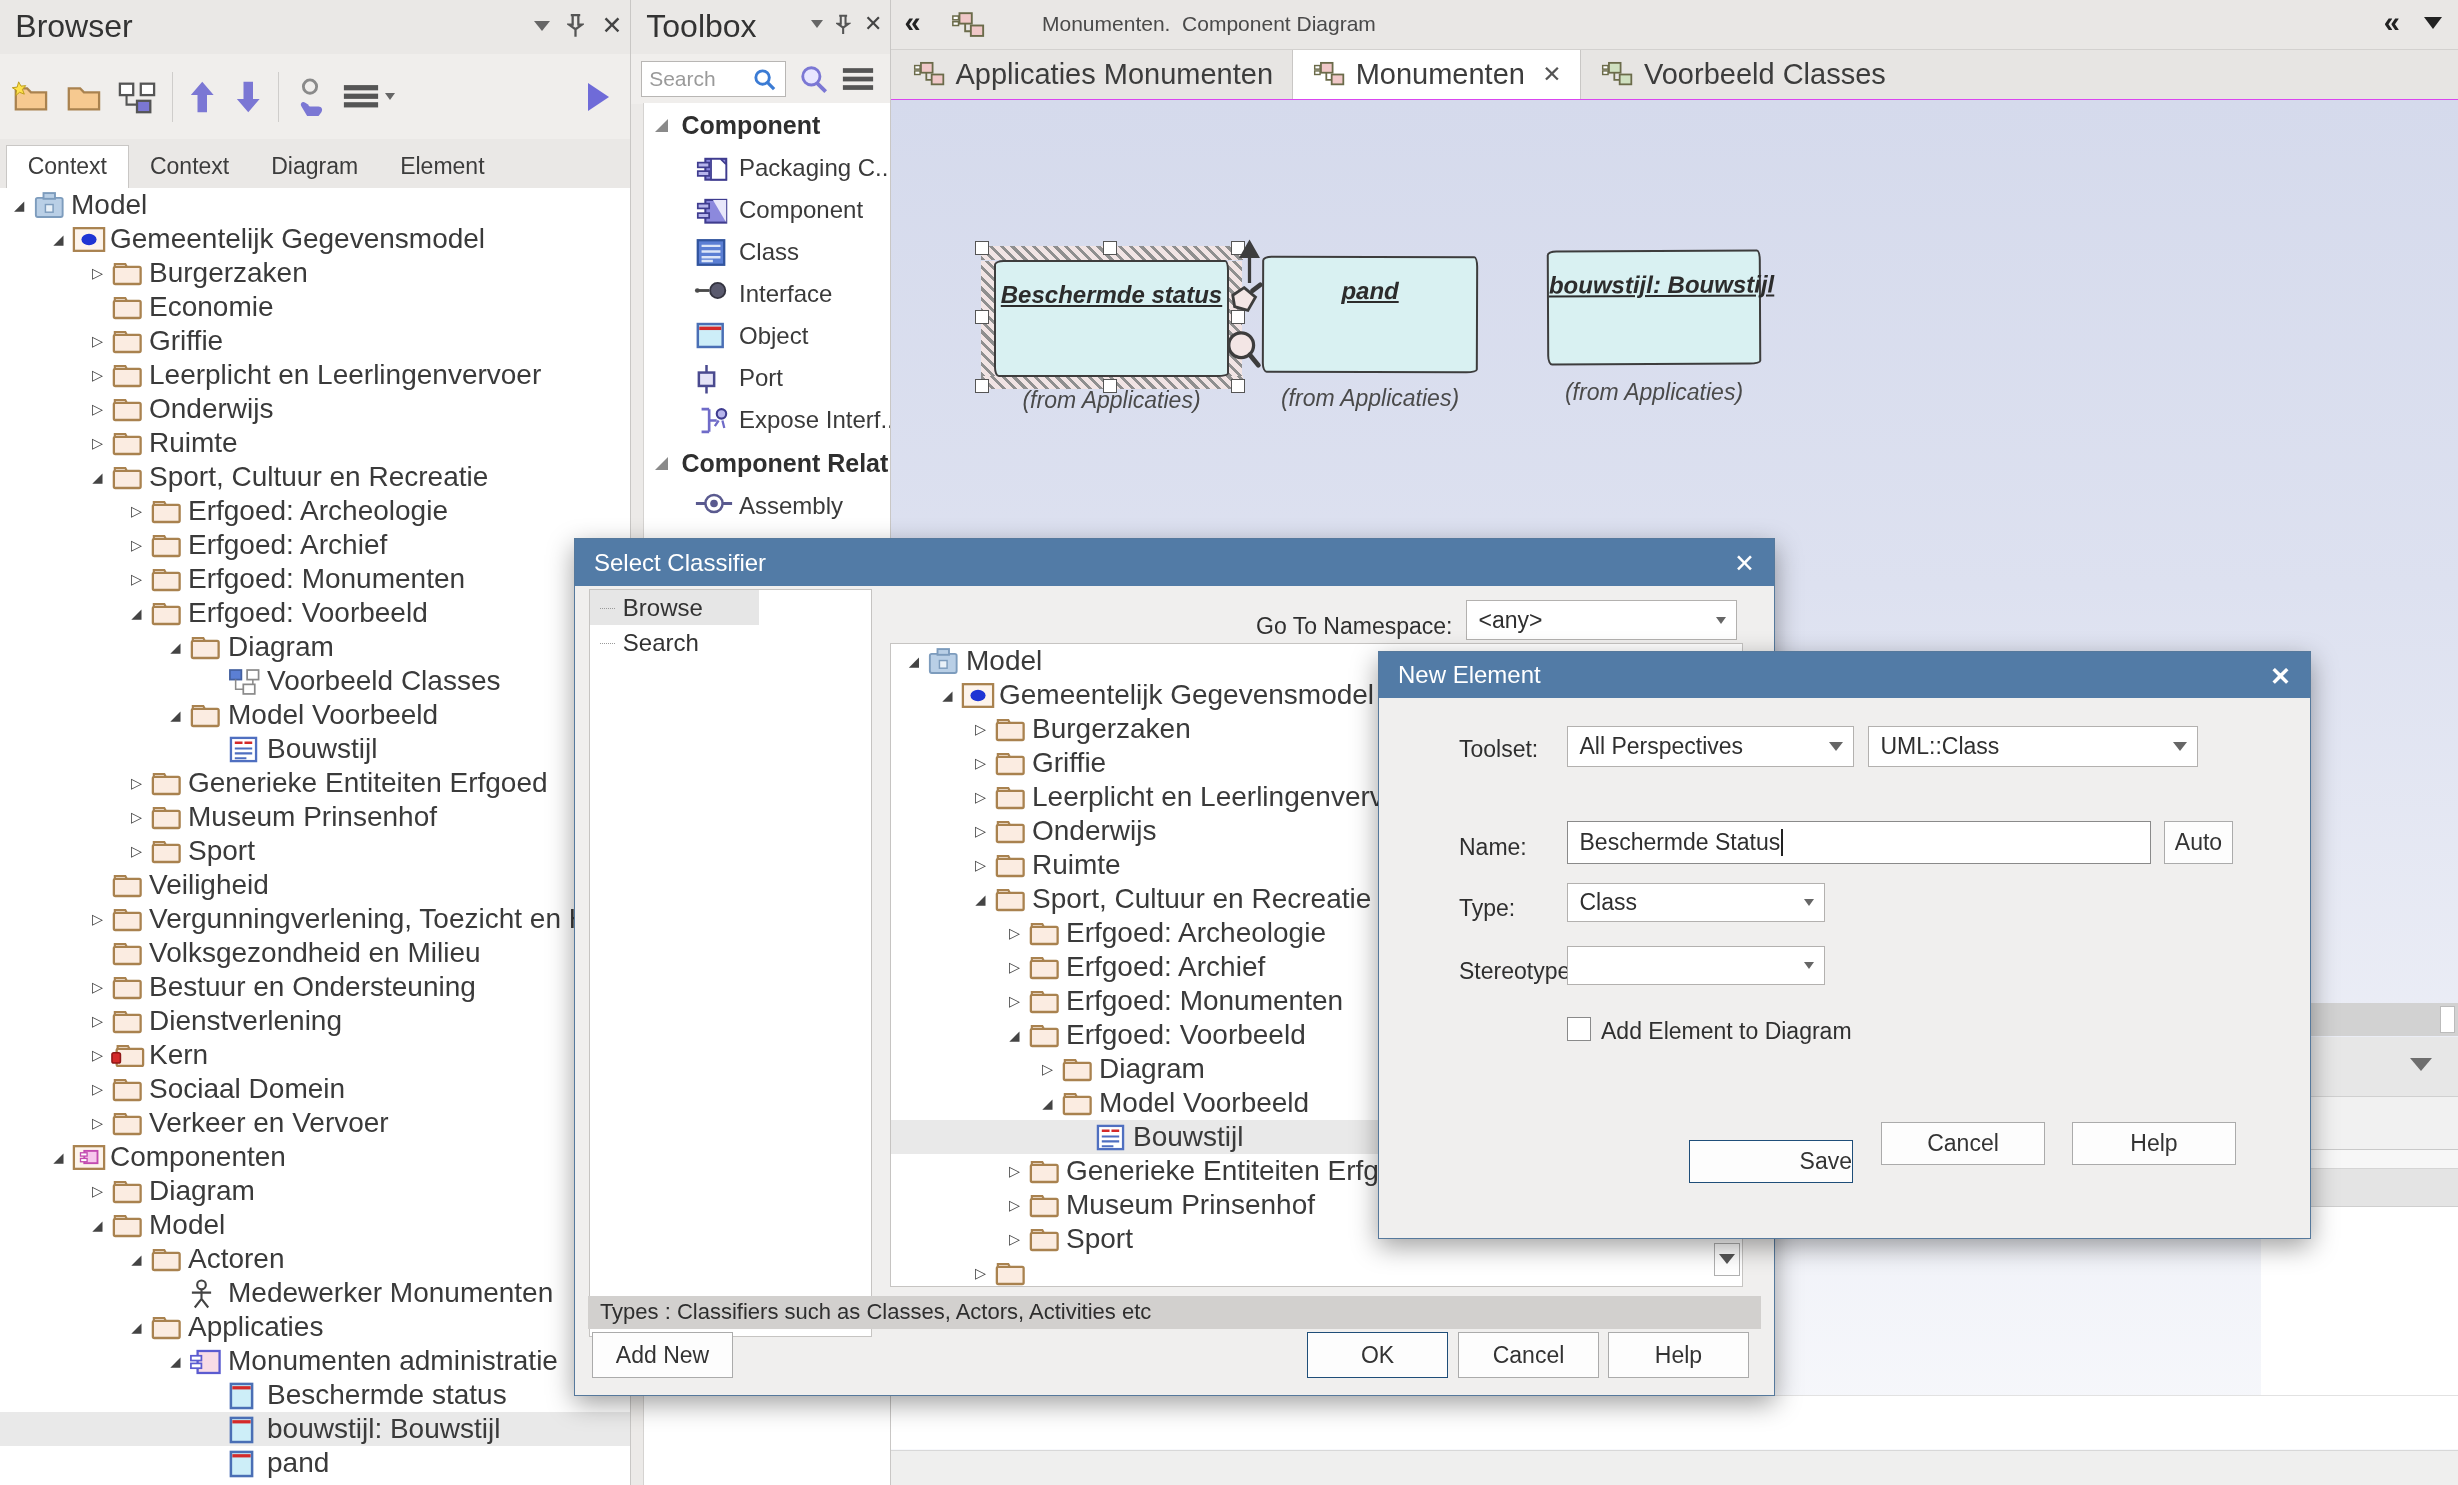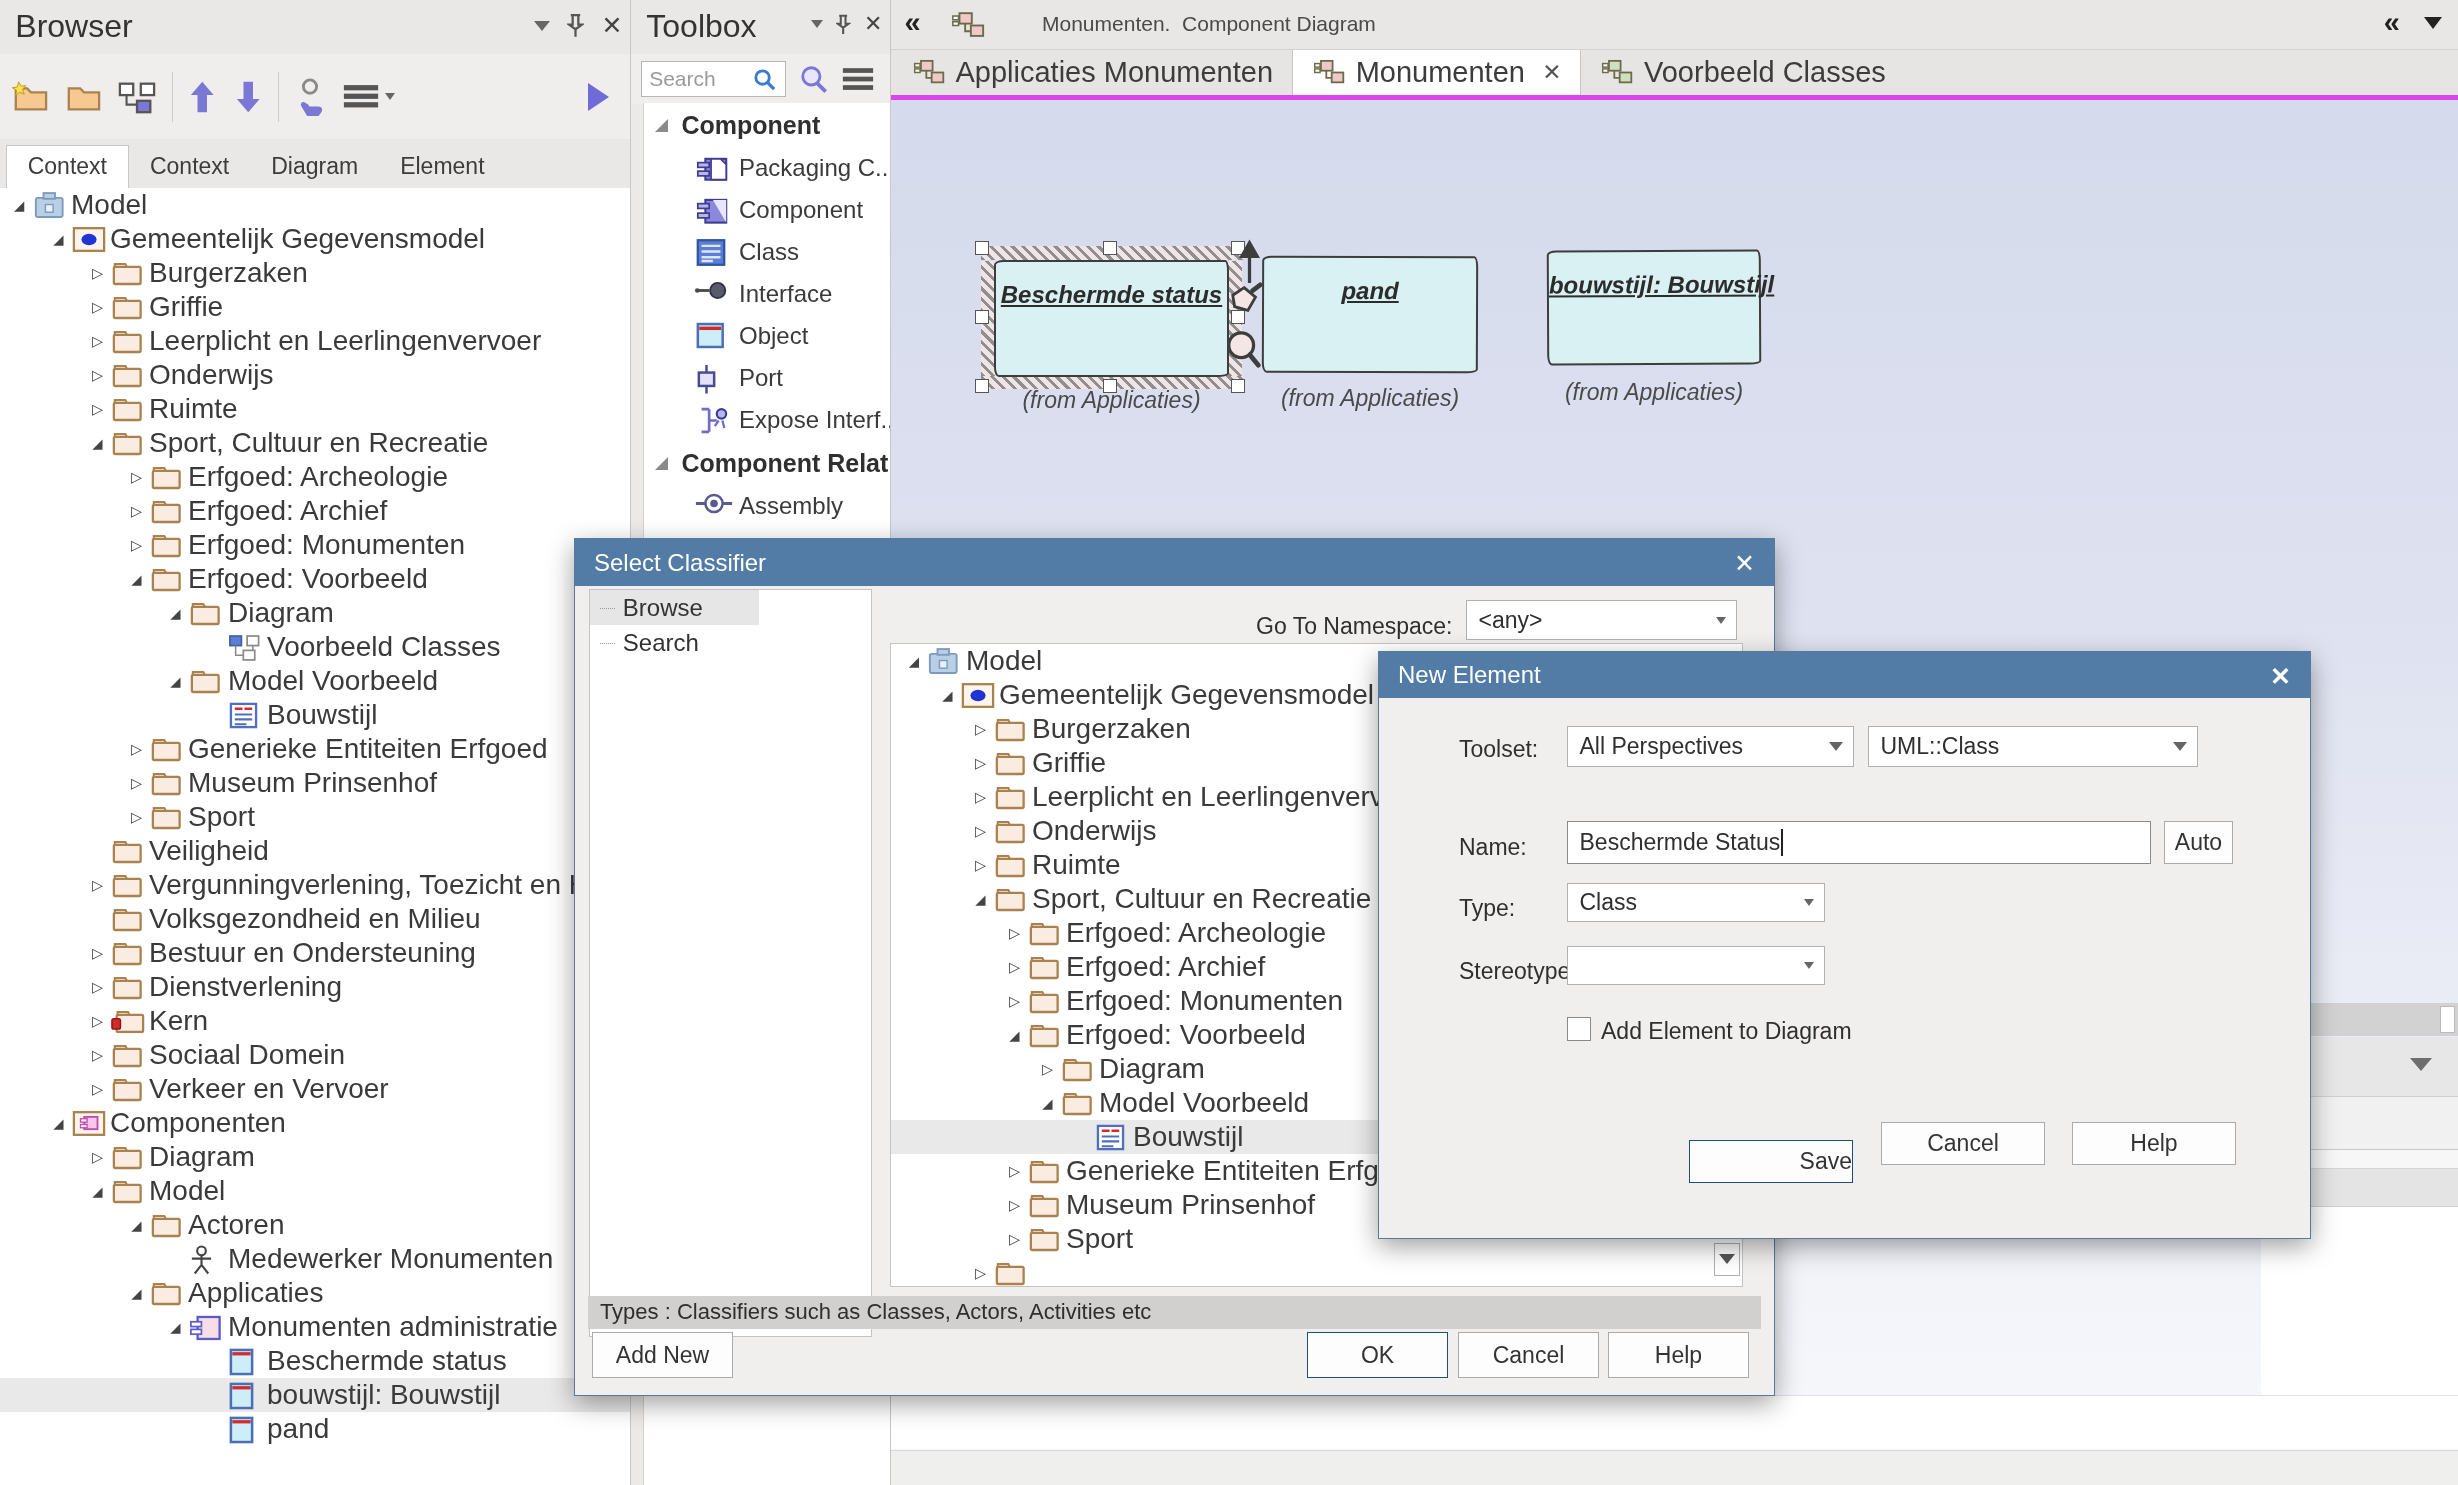--- a/index.html
+++ b/index.html
@@ -40,21 +40,21 @@
   .tbx-section .hdr-arrow { margin-left:11.5px; width:0; height:0; border-left:13.4px solid transparent; border-bottom:13.4px solid #8a8a8a; }
   .tbx-section .hdr-label { margin-left:13.4px; font-size:25px; font-weight:bold; color:#2f2f2f; white-space:nowrap; }
   .tbx-item { position:relative; height:42px; display:flex; align-items:center; }
   .tbx-item .ti-icon { margin-left:50px; width:34px; height:31px; flex:0 0 34px; }
   .tbx-item .ti-label { margin-left:11.5px; font-size:24px; color:#3a3a3a; white-space:nowrap; }
 
   
   .crumb-bar { position:absolute; left:0; top:0; right:0; height:50px; background:#e9e7e5; border-bottom:1px solid #d3d1cf; }
   .crumb-text { position:absolute; left:151px; top:11.5px; font-size:21px; color:#4a4a4a; white-space:pre; }
   .dbl-chev { font-size:29px; color:#222; font-weight:bold; line-height:1; }
-  .tabstrip { position:absolute; left:0; top:50px; right:0; height:51px; background:#e7e5e3; border-bottom:6px solid #d946ef; display:flex; align-items:stretch; padding-left:1.9px; }
+  .tabstrip { position:absolute; left:0; top:50px; right:0; height:51px; background:#e7e5e3; border-bottom:2px solid #d946ef; display:flex; align-items:stretch; padding-left:1.9px; }
   .mtab { display:flex; align-items:center; gap:9.6px; padding:0 19px; font-size:29px; color:#3c3c3c; }
   .mtab.active { background:#fff; border-left:1px solid #c9c7c5; border-right:1px solid #c9c7c5; }
   .mtab .tab-close { font-size:23px; color:#555; margin-left:7.6px; }
 
   .canvas { position:absolute; left:0; top:100px; right:0; bottom:0;
             background:linear-gradient(180deg,#d5daec 0%,#dde1f0 35%,#eceef6 70%,#f8f9fc 100%); overflow:hidden; }
 
   
   .frame { position:absolute; left:44px; top:51px; width:1420px; height:409px; }
   .frame-title { position:absolute; left:0; top:23px; width:100%; text-align:center; font-size:26px; font-weight:bold; font-style:italic; color:#2e2e2e; }
@@ -181,20 +181,29 @@
       </div>
       <div class="trow">
         <span class="t-arrow" style="left: 88px;">▷</span>
         <span class="t-icon" style="left: 111px;">
           <svg width="32.5" height="29" viewBox="0 0 34 30">
             <path d="M4 9 v-4 h11 l2 4 z" fill="#fbece1" stroke="#a9824f" stroke-width="2.2"></path>
             <rect x="3" y="8" width="28" height="18" rx="1.5" fill="#fbece1" stroke="#a9824f" stroke-width="2.4"></rect>
           </svg>
         </span>
         <span class="t-label" style="left: 149px;">Burgerzaken</span>
+      </div>
+      <div class="trow">
+        <span class="t-icon" style="left: 111px;">
+          <svg width="32.5" height="29" viewBox="0 0 34 30">
+            <path d="M4 9 v-4 h11 l2 4 z" fill="#fbece1" stroke="#a9824f" stroke-width="2.2"></path>
+            <rect x="3" y="8" width="28" height="18" rx="1.5" fill="#fbece1" stroke="#a9824f" stroke-width="2.4"></rect>
+          </svg>
+        </span>
+        <span class="t-label" style="left: 149px;">Economie</span>
       </div>
       <div class="trow">
         <span class="t-arrow" style="left: 88px;">▷</span>
         <span class="t-icon" style="left: 111px;">
           <svg width="32.5" height="29" viewBox="0 0 34 30">
             <path d="M4 9 v-4 h11 l2 4 z" fill="#fbece1" stroke="#a9824f" stroke-width="2.2"></path>
             <rect x="3" y="8" width="28" height="18" rx="1.5" fill="#fbece1" stroke="#a9824f" stroke-width="2.4"></rect>
           </svg>
         </span>
         <span class="t-label" style="left: 149px;">Griffie</span>

